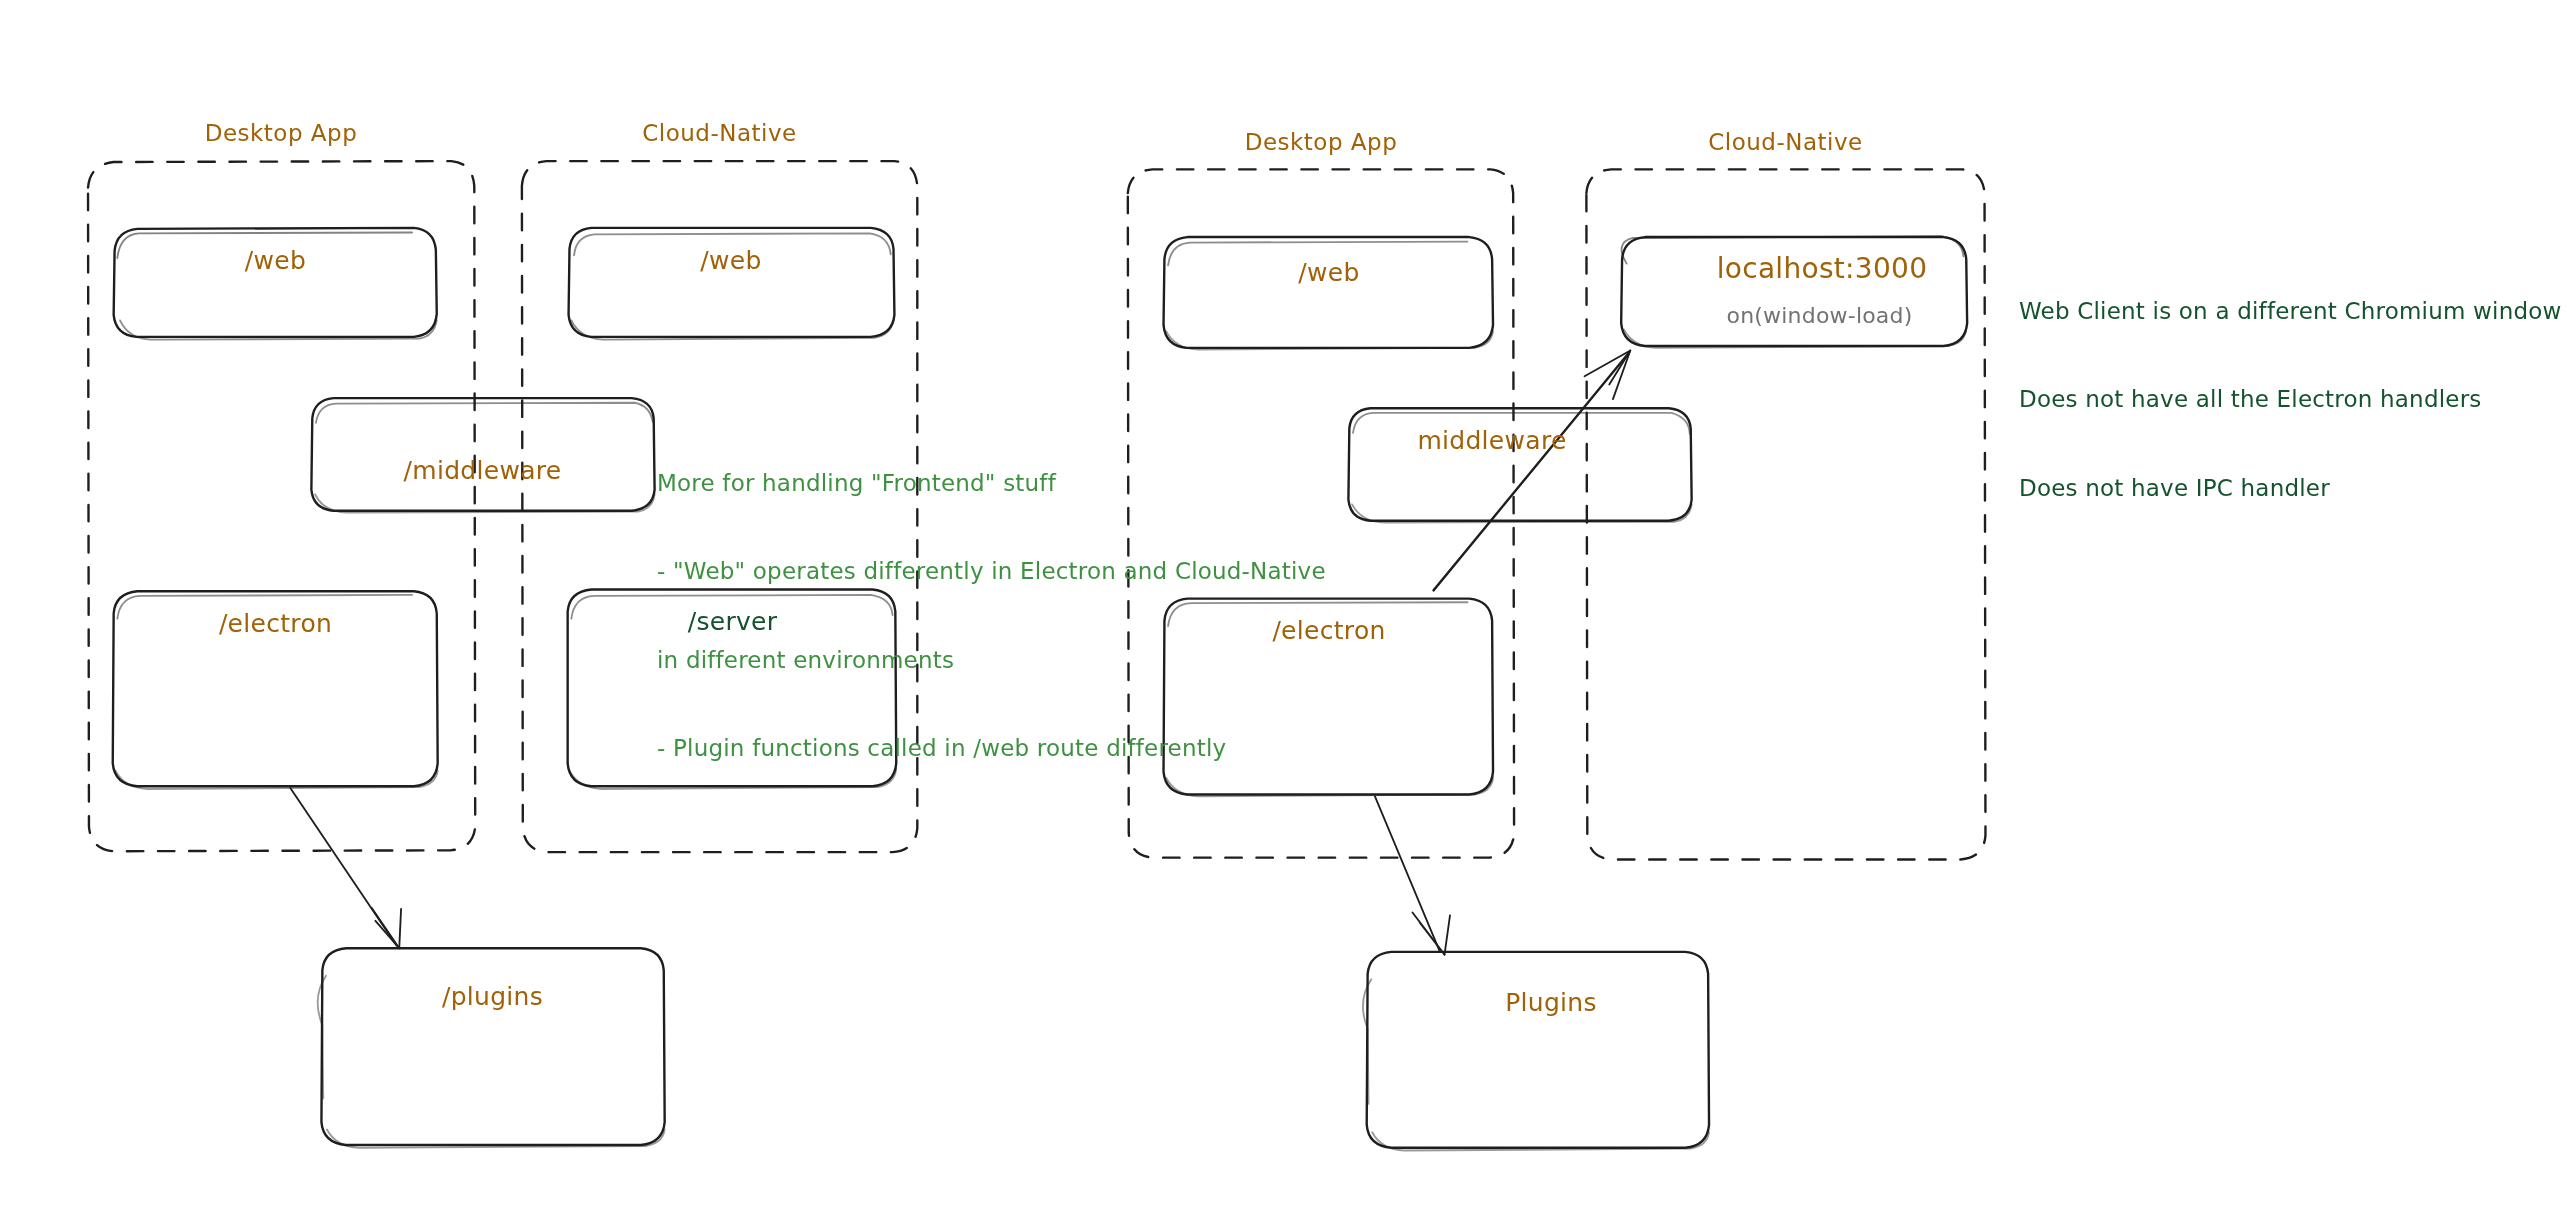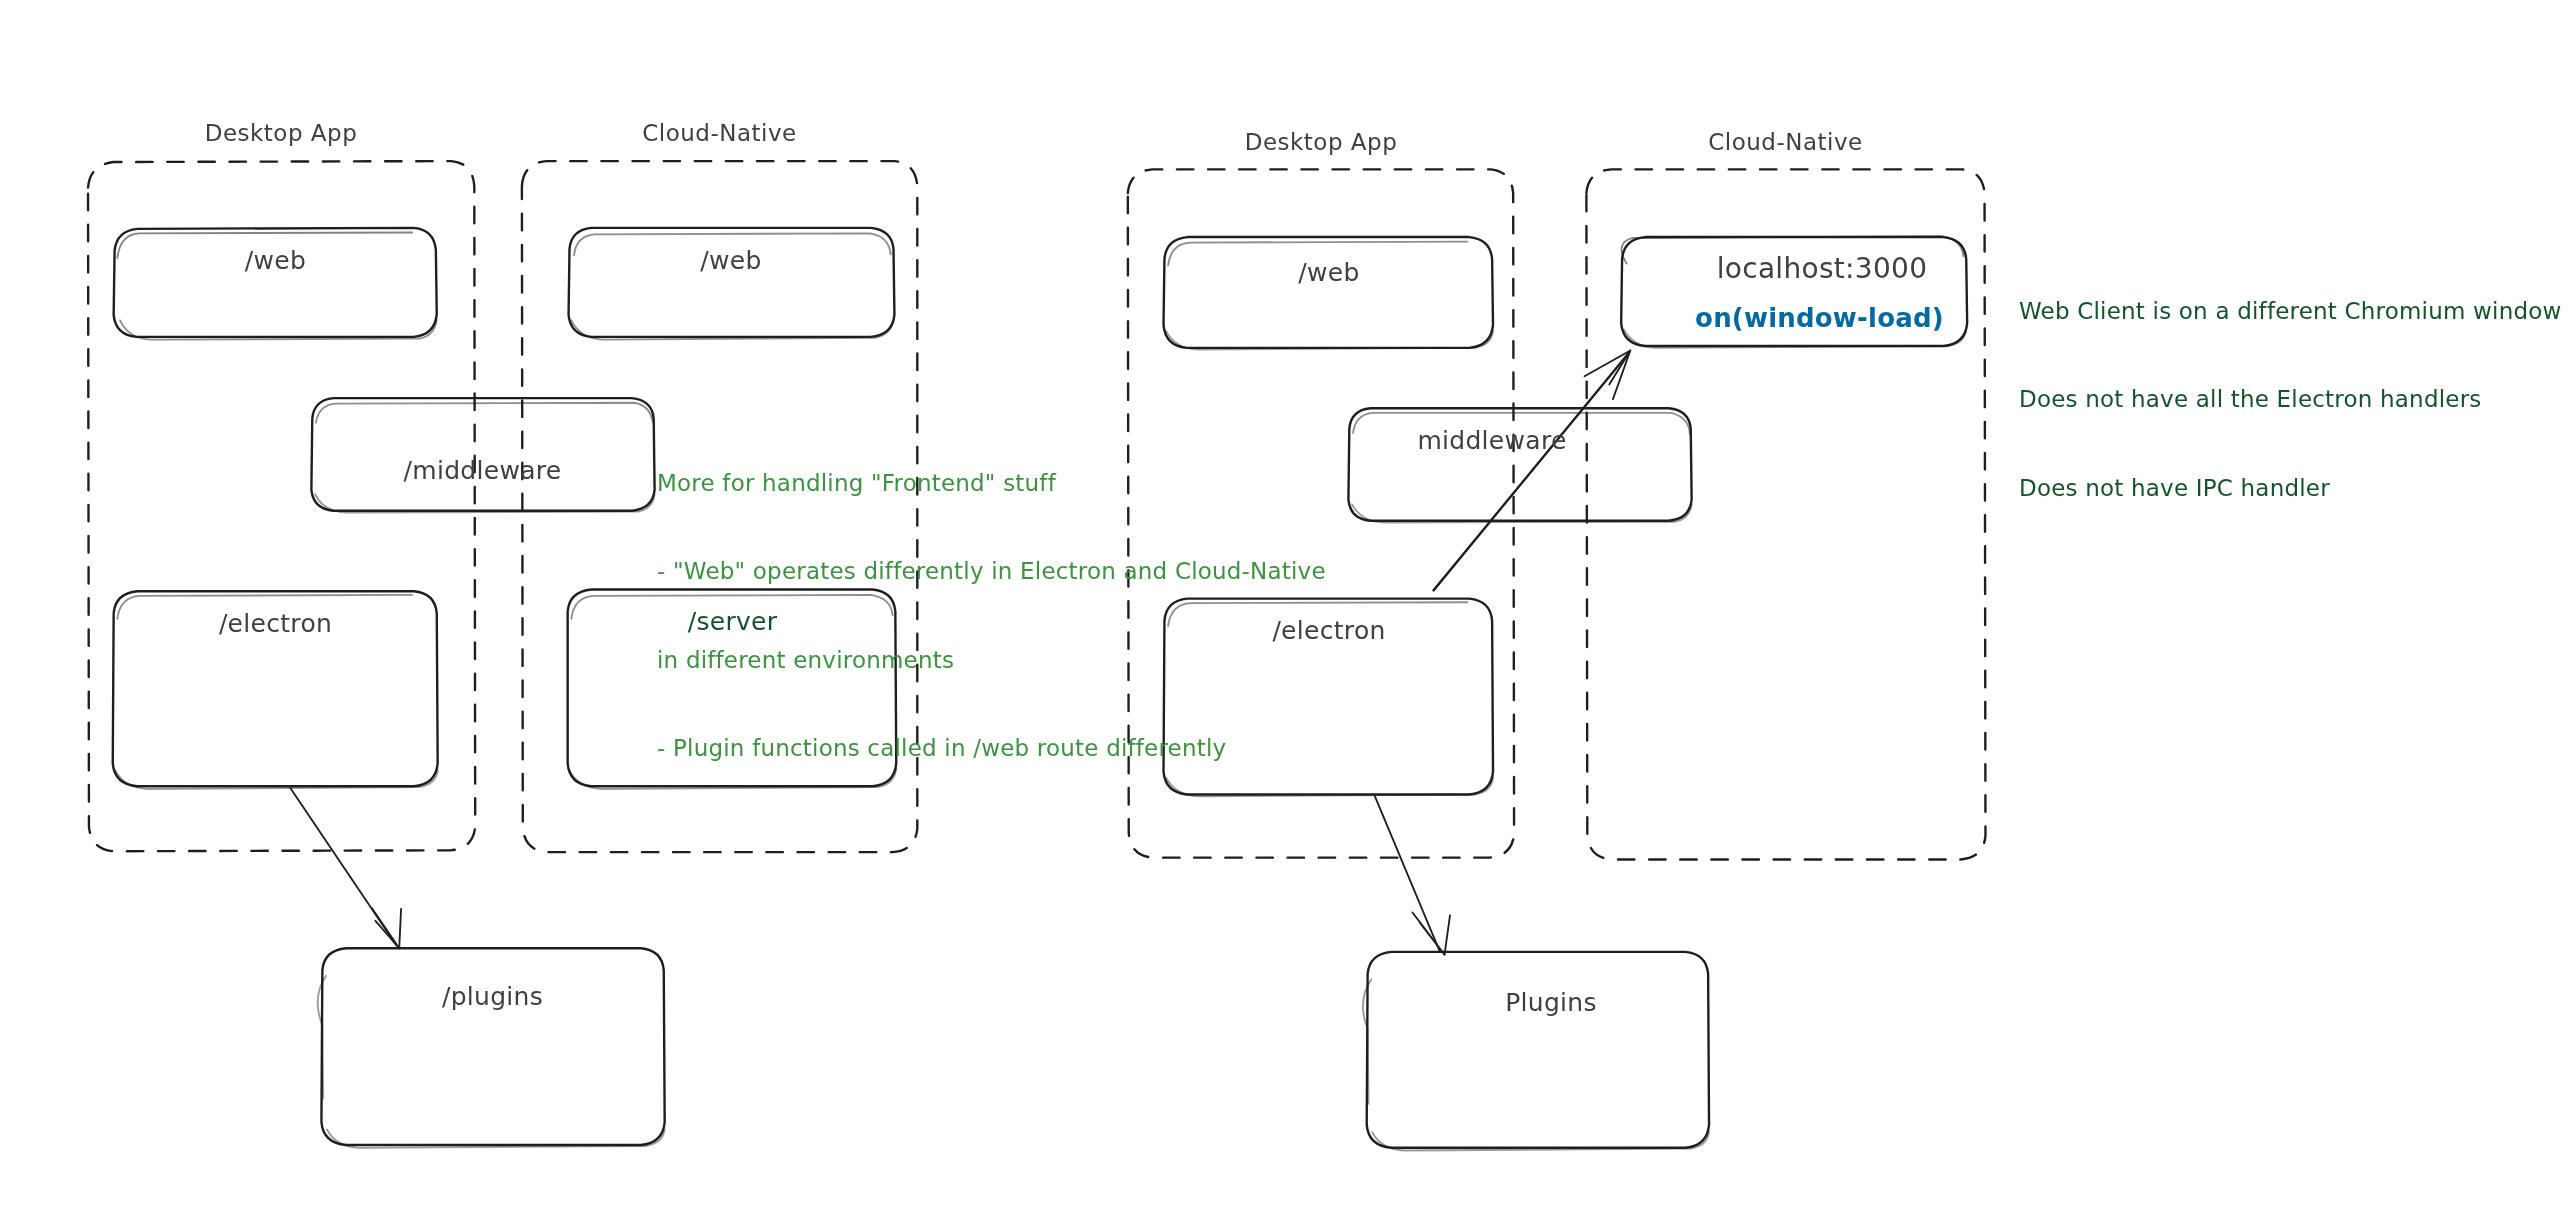--- a/index.html
+++ b/index.html
@@ -20,21 +20,21 @@
   }
   .svg-layer {
     position: absolute;
     inset: 0;
     width: 2576px;
     height: 1232px;
     pointer-events: none;
   }
   .lbl {
     position: absolute;
-    color: #404040;
+    color: #a16207;
     font-family: "DejaVu Sans", sans-serif;
     white-space: pre;
     line-height: 1.25;
   }
   .group-title {
     font-size: 23px;
     letter-spacing: 0.5px;
   }
   .box-title {
     font-size: 25px;
@@ -45,24 +45,23 @@
     letter-spacing: 0.3px;
   }
   .red-txt { color: #14532d; }
   .green-txt { color: #3f9142; }
   .note {
     font-size: 23px;
     line-height: 1.28;
     letter-spacing: 0.2px;
   }
   .sub-red {
-    font-size: 26px;
-    color: #0369a1;
+    font-size: 22px;
+    color: #737373;
     letter-spacing: 0.2px;
-    font-weight: bold;
   }
   .hit {
     position: absolute;
     background: transparent;
   }
 </style>
 </head>
 <body>
 
 <div id="canvas">

